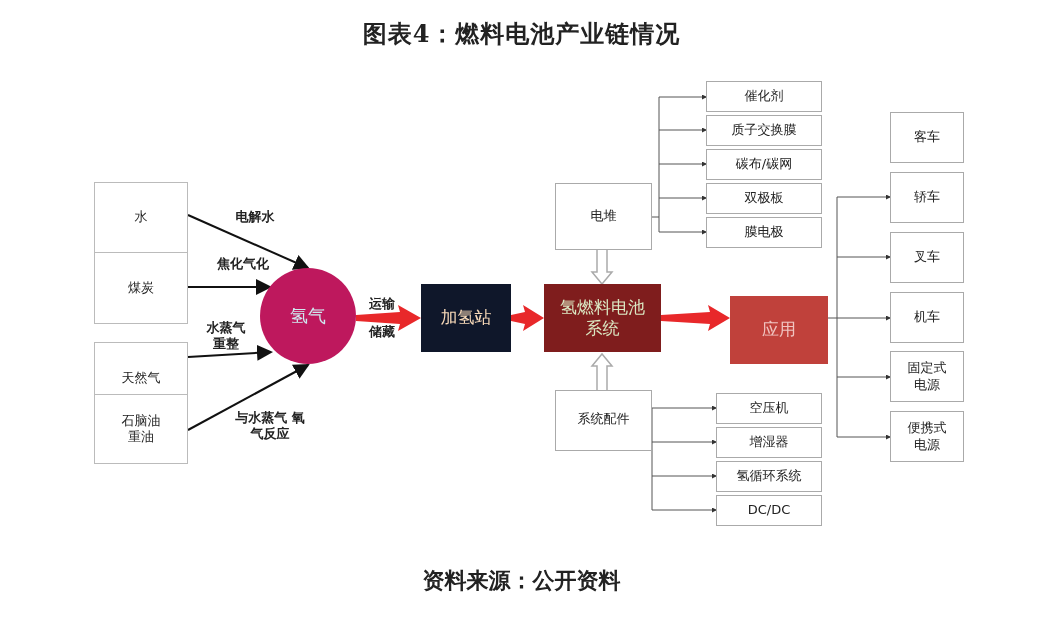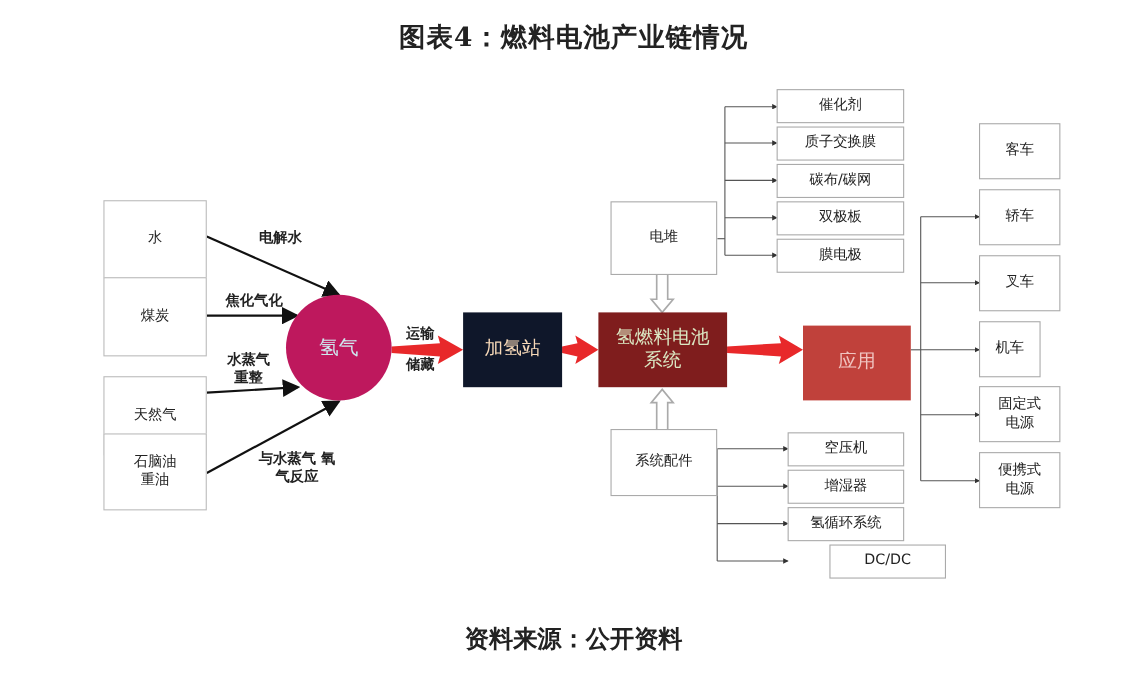--- a/index.html
+++ b/index.html
@@ -77,21 +77,21 @@
   </g>
 </svg>
 
 <div class="box src" style="left:94px;top:182px;width:94px;height:71px;">水</div>
 <div class="box src" style="left:94px;top:252px;width:94px;height:72px;">煤炭</div>
 <div class="box src" style="left:94px;top:323px;width:94px;height:72px;margin-top:19px;">天然气</div>
 <div class="box src" style="left:94px;top:394px;width:94px;height:70px;">石脑油
 重油</div>
 
 <div class="lbl" style="left:220px;top:209px;width:70px;">电解水</div>
-<div class="lbl" style="left:193px;top:266px;width:76px;">焦化气化</div>
+<div class="lbl" style="left:193px;top:256px;width:76px;text-align:right;">焦化气化</div>
 <div class="lbl" style="left:193px;top:320px;width:66px;">水蒸气
 重整</div>
 <div class="lbl" style="left:222px;top:410px;width:96px;">与水蒸气 氧
 气反应</div>
 
 <div class="circle">氢气</div>
 
 <div class="lbl" style="left:362px;top:296px;width:40px;">运输</div>
 <div class="lbl" style="left:362px;top:324px;width:40px;">储藏</div>
 
@@ -104,24 +104,24 @@
 <div class="box" style="left:706px;top:81px;width:116px;height:31px;">催化剂</div>
 <div class="box" style="left:706px;top:115px;width:116px;height:31px;">质子交换膜</div>
 <div class="box" style="left:706px;top:149px;width:116px;height:31px;">碳布/碳网</div>
 <div class="box" style="left:706px;top:183px;width:116px;height:31px;">双极板</div>
 <div class="box" style="left:706px;top:217px;width:116px;height:31px;">膜电极</div>
 
 <div class="box" style="left:555px;top:390px;width:97px;height:61px;font-family:Liberation Mono, monospace;">系统配件</div>
 <div class="box" style="left:716px;top:393px;width:106px;height:31px;">空压机</div>
 <div class="box" style="left:716px;top:427px;width:106px;height:31px;">增湿器</div>
 <div class="box" style="left:716px;top:461px;width:106px;height:31px;">氢循环系统</div>
-<div class="box" style="left:716px;top:495px;width:106px;height:31px;margin-left:38px;">DC/DC</div>
+<div class="box" style="left:716px;top:495px;width:106px;height:31px;">DC/DC</div>
 
 <div class="box" style="left:890px;top:112px;width:74px;height:51px;">客车</div>
 <div class="box" style="left:890px;top:172px;width:74px;height:51px;">轿车</div>
 <div class="box" style="left:890px;top:232px;width:74px;height:51px;">叉车</div>
-<div class="box" style="left:890px;top:292px;width:56px;height:51px;">机车</div>
+<div class="box" style="left:890px;top:292px;width:74px;height:51px;">机车</div>
 <div class="box" style="left:890px;top:351px;width:74px;height:51px;">固定式
 电源</div>
 <div class="box" style="left:890px;top:411px;width:74px;height:51px;">便携式
 电源</div>
 
 <div class="source">资料来源：公开资料</div>
 
 </body></html>

